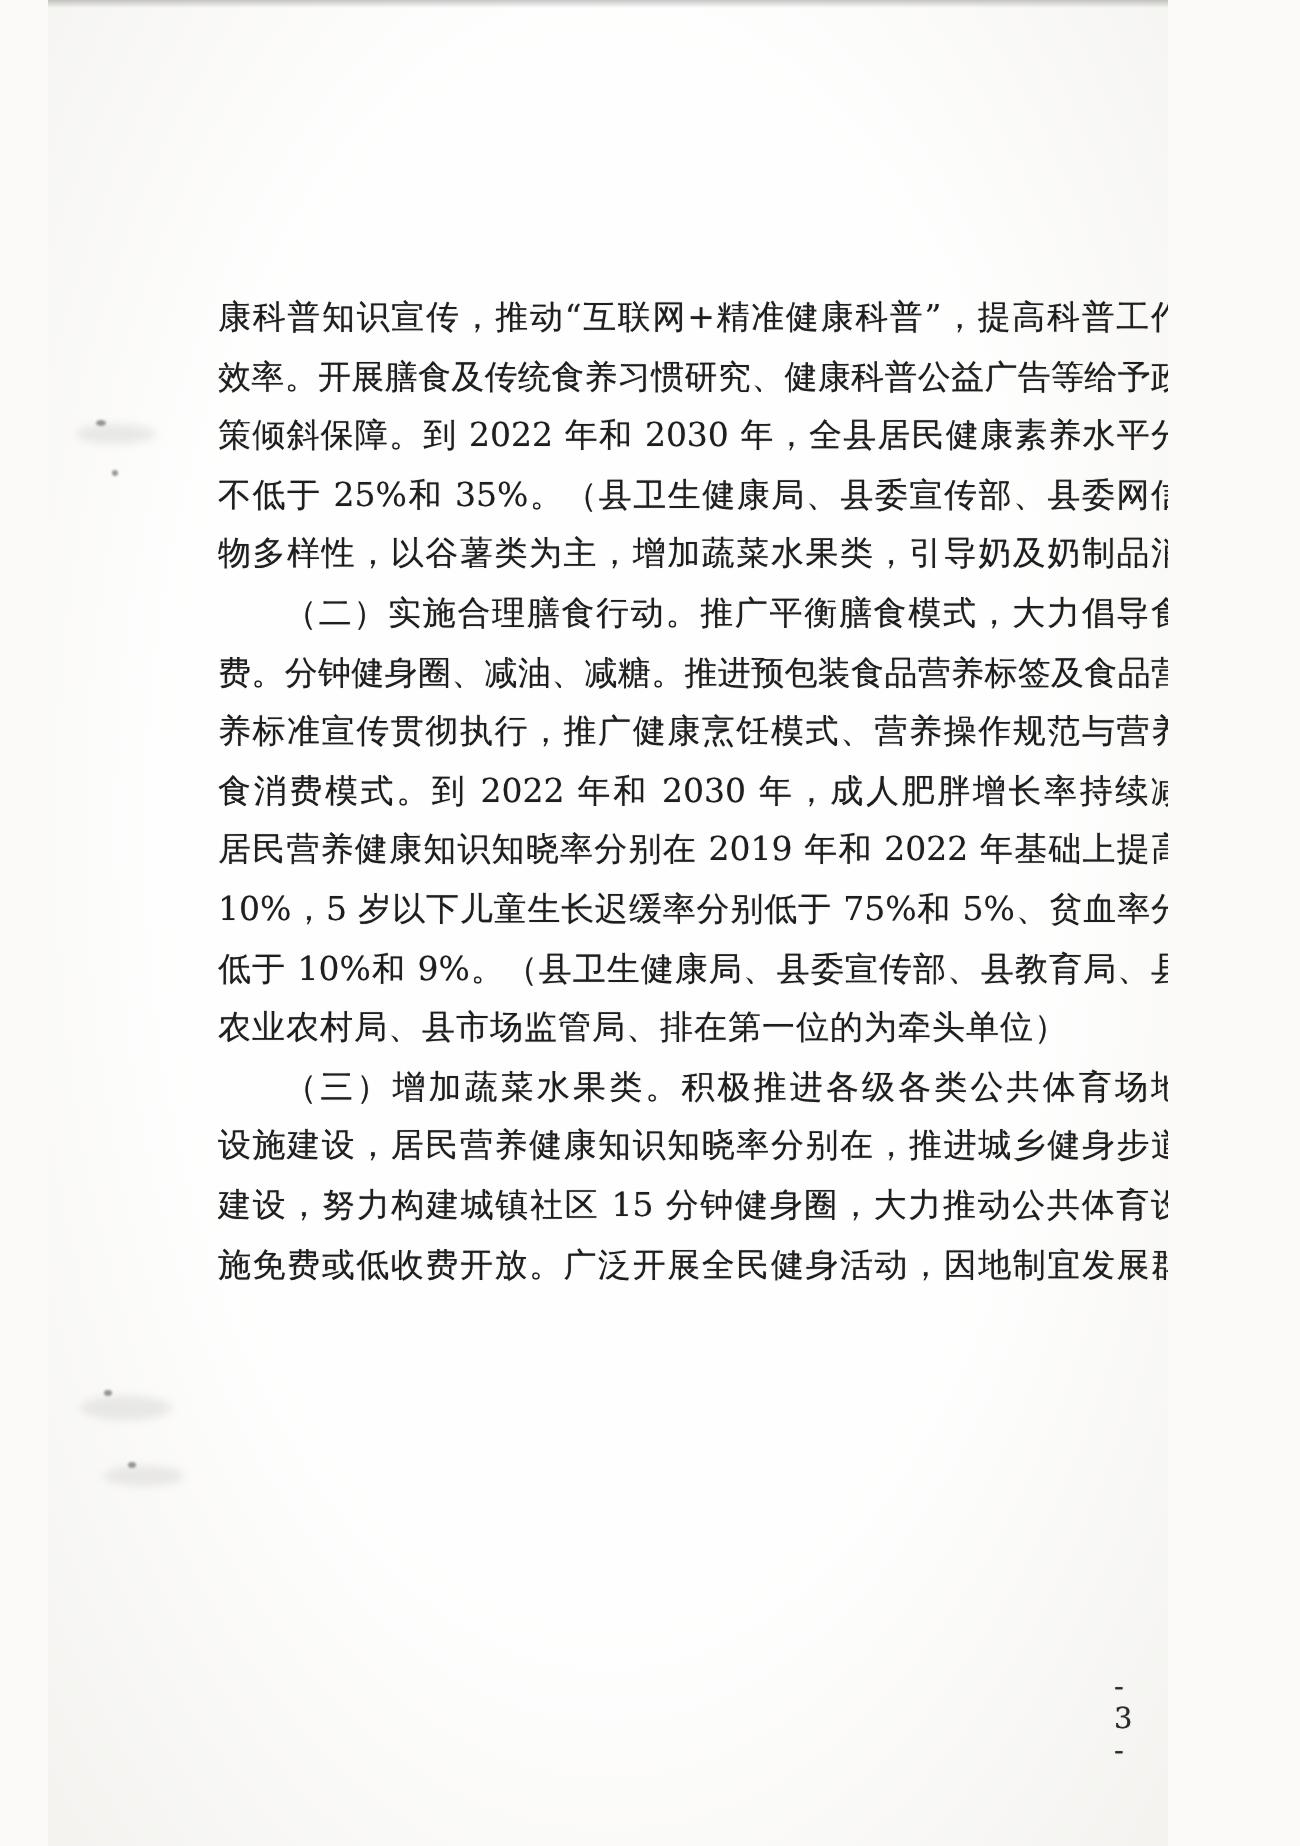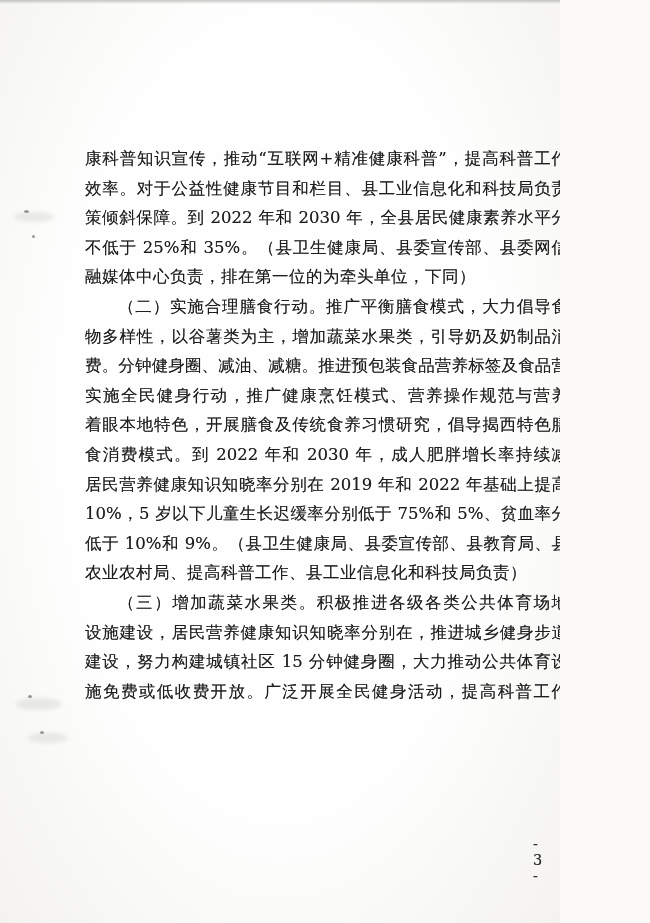--- a/index.html
+++ b/index.html
@@ -8,20 +8,21 @@
     background: #fbfaf8;
     font-family: "DejaVu Serif", "Liberation Serif", serif;
   }
   .page {
     position: relative;
     width: 560px; height: 923px;
     background:
       radial-gradient(ellipse at 50% 45%, rgba(255,255,255,0.9) 55%, rgba(238,237,234,0.55) 100%),
       #faf9f6;
     overflow: hidden;
+    margin-left: 24px;
   }
   .top-edge {
     position: absolute; left: 0; top: 0; width: 650px; height: 4px;
     background: linear-gradient(180deg, rgba(130,130,126,0.45), rgba(130,130,126,0.0));
   }
   .text-block {
     position: absolute;
     left: 85px; top: 144px;
     width: 483px;
     font-size: 16.5px;
@@ -71,34 +72,32 @@
   <div class="speck" style="left:24px; top:210px; width:5px; height:3px;"></div>
   <div class="speck" style="left:32px; top:235px; width:3px; height:3px;"></div>
   <div class="speck" style="left:28px; top:695px; width:4px; height:3px;"></div>
   <div class="speck" style="left:40px; top:731px; width:4px; height:3px;"></div>
   <div class="smudge" style="left:14px; top:212px; width:40px; height:10px;"></div>
   <div class="smudge" style="left:16px; top:698px; width:46px; height:12px;"></div>
   <div class="smudge" style="left:28px; top:733px; width:40px; height:10px;"></div>
 
   <div class="text-block">
     <div class="line j">康科普知识宣传，推动“互联网+精准健康科普”，提高科普工作</div>
-    <div class="line j">效率。对于公益性健康节目和栏目、县工业信息化和科技局负责</div>
+    <div class="line j">效率。开展膳食及传统食养习惯研究、健康科普公益广告等给予政</div>
     <div class="line j">策倾斜保障。到 2022 年和 2030 年，全县居民健康素养水平分别</div>
     <div class="line j">不低于 25%和 35%。（县卫生健康局、县委宣传部、县委网信办、</div>
-    <div class="line short">融媒体中心负责，排在第一位的为牵头单位，下同）</div>
+    <div class="line j">物多样性，以谷薯类为主，增加蔬菜水果类，引导奶及奶制品消</div>
     <div class="line j indent">（二）实施合理膳食行动。推广平衡膳食模式，大力倡导食</div>
-    <div class="line j">物多样性，以谷薯类为主，增加蔬菜水果类，引导奶及奶制品消</div>
     <div class="line j">费。分钟健身圈、减油、减糖。推进预包装食品营养标签及食品营</div>
-    <div class="line j">实施全民健身行动，推广健康烹饪模式、营养操作规范与营养</div>
-    <div class="line j">着眼本地特色，开展膳食及传统食养习惯研究，倡导揭西特色膳</div>
+    <div class="line j">养标准宣传贯彻执行，推广健康烹饪模式、营养操作规范与营养</div>
     <div class="line j">食消费模式。到 2022 年和 2030 年，成人肥胖增长率持续减缓，</div>
     <div class="line j">居民营养健康知识知晓率分别在 2019 年和 2022 年基础上提高</div>
     <div class="line j">10%，5 岁以下儿童生长迟缓率分别低于 75%和 5%、贫血率分别</div>
     <div class="line j">低于 10%和 9%。（县卫生健康局、县委宣传部、县教育局、县</div>
-    <div class="line short">农业农村局、提高科普工作、县工业信息化和科技局负责）</div>
+    <div class="line short">农业农村局、县市场监管局、排在第一位的为牵头单位）</div>
     <div class="line j indent">（三）增加蔬菜水果类。积极推进各级各类公共体育场地</div>
     <div class="line j">设施建设，居民营养健康知识知晓率分别在，推进城乡健身步道</div>
     <div class="line j">建设，努力构建城镇社区 15 分钟健身圈，大力推动公共体育设</div>
-    <div class="line j">施免费或低收费开放。广泛开展全民健身活动，提高科普工作</div>
+    <div class="line j">施免费或低收费开放。广泛开展全民健身活动，因地制宜发展群</div>
   </div>
 
   <div class="page-number">- 3 -</div>
 </div>
 
 </body></html>

